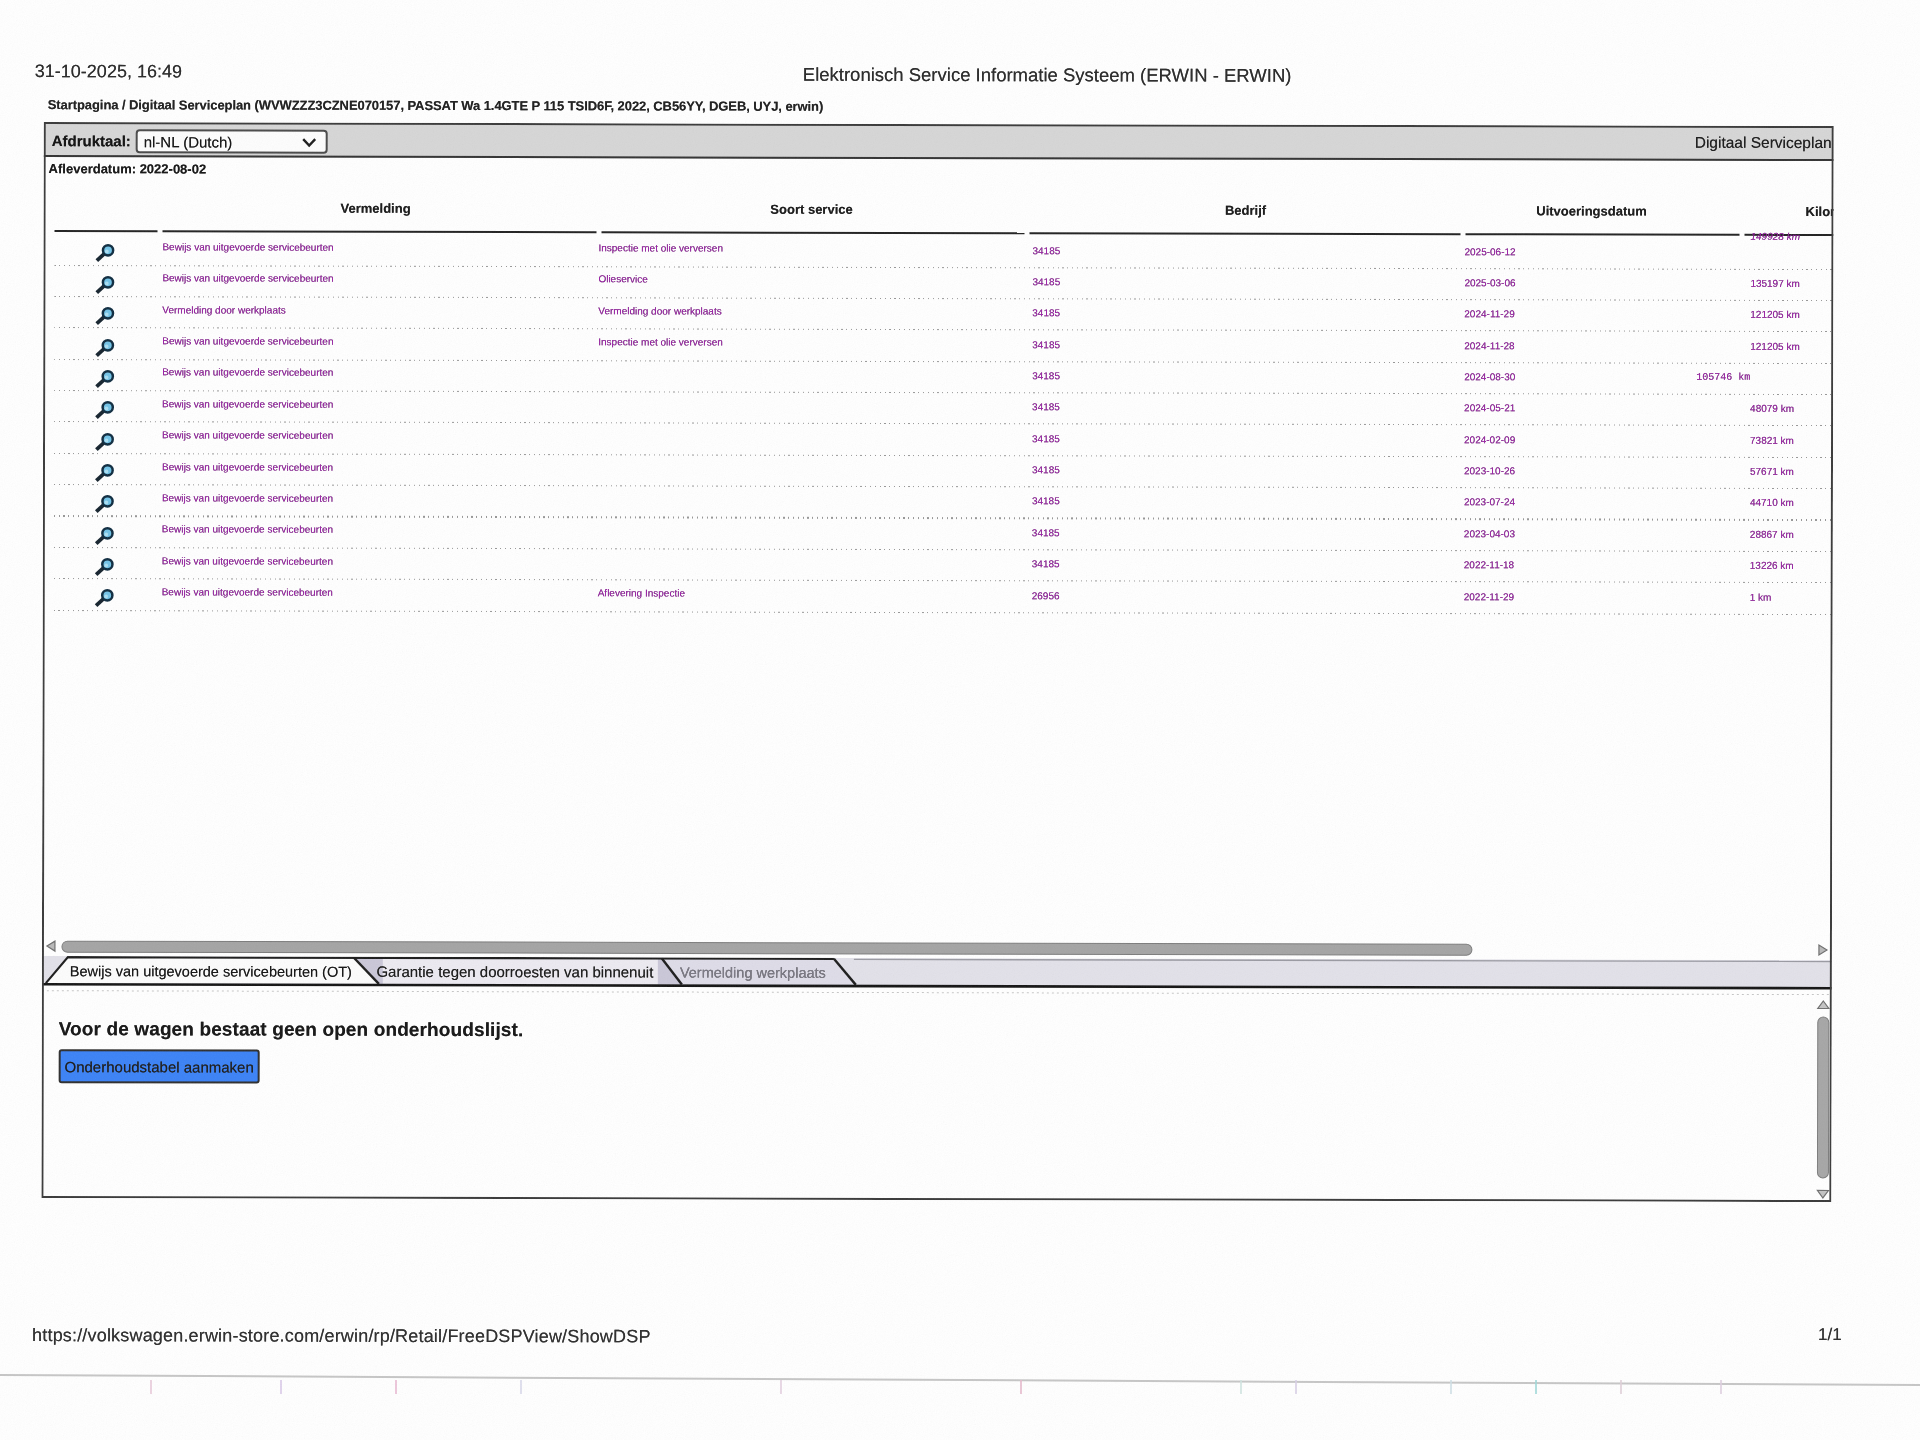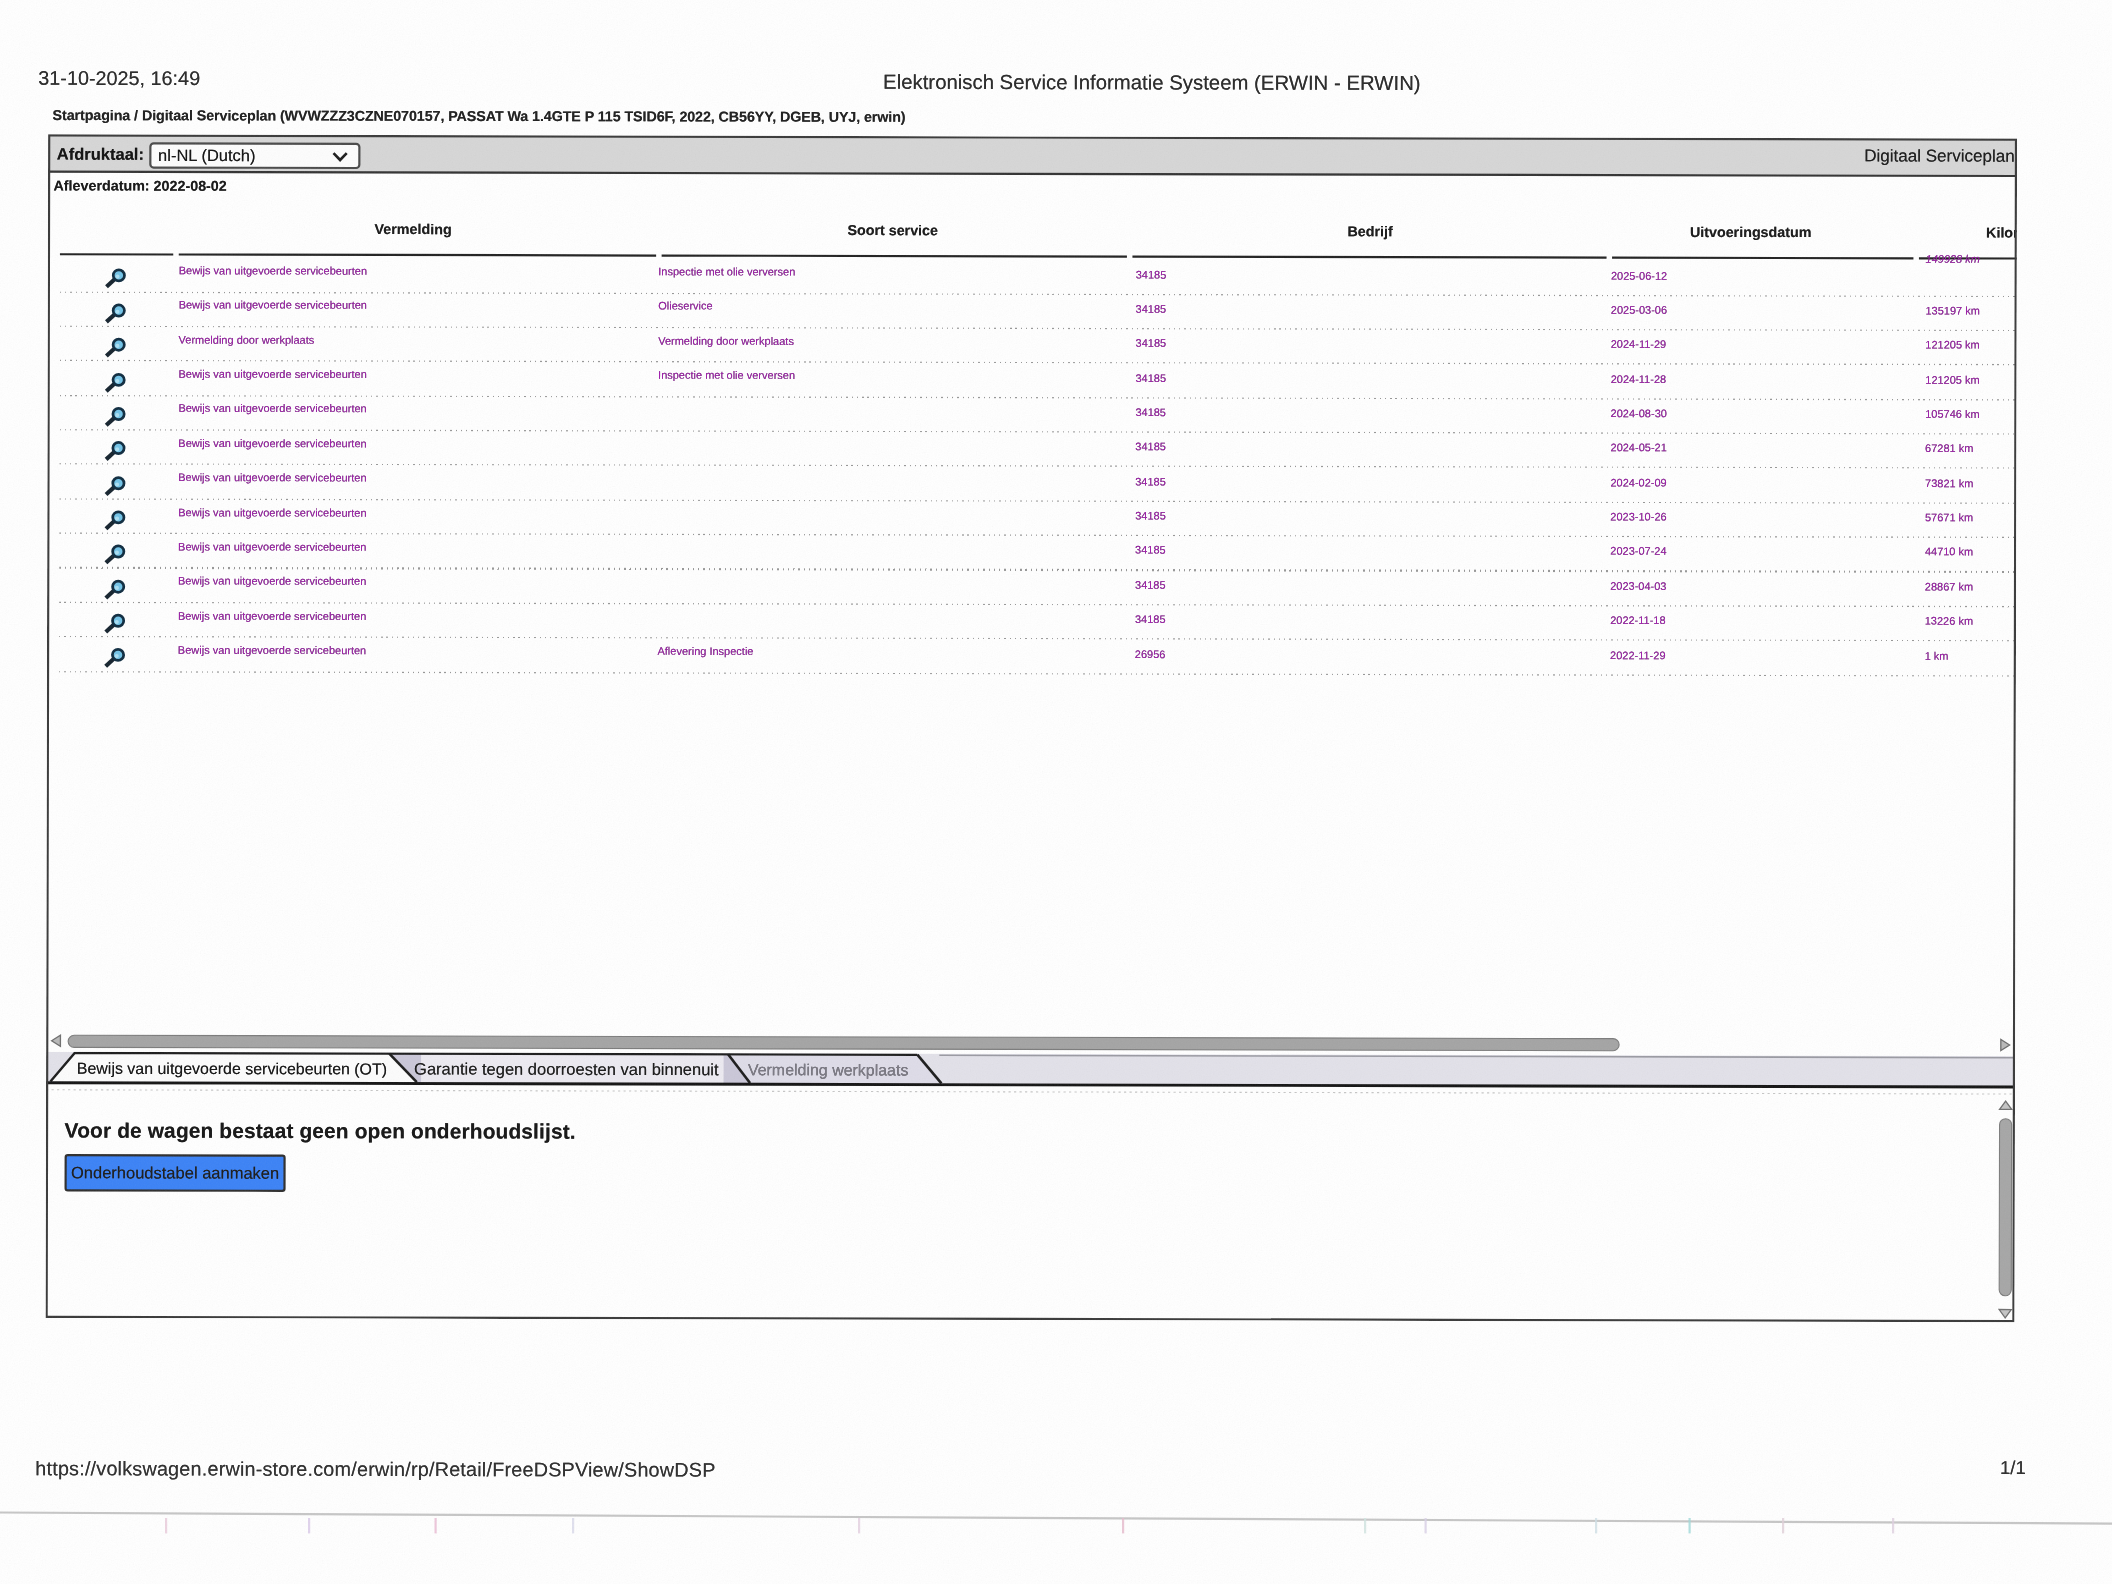--- a/index.html
+++ b/index.html
@@ -97,31 +97,31 @@
 <div class="cell" style="left:1707px;top:214.6px;">121205 km</div>
 <div class="dotline" style="top:267.9px;"></div>
 <svg class="mag" style="left:50px;top:242.8px" width="24" height="24" viewBox="0 0 24 24">
 <line x1="11" y1="14.4" x2="3.4" y2="21.4" stroke="#15232e" stroke-width="3.8"></line>
 <circle cx="14.6" cy="11.1" r="5.1" fill="#72c3e7" stroke="#0f2c40" stroke-width="2.5"></circle>
 <circle cx="13.4" cy="12.2" r="1.9" fill="#aadef2" stroke="none"></circle>
 </svg>
 <div class="cell" style="left:119px;top:244.4px;">Bewijs van uitgevoerde servicebeurten</div>
 <div class="cell" style="left:989px;top:245.9px;">34185</div>
 <div class="cell" style="left:1421px;top:245.9px;">2024-08-30</div>
-<div class="cell" style="left:1707px;top:245.9px;">105746 km</div>
+<div class="cell" style="left:1653px;top:245.9px;font-family:Liberation Mono, monospace;">105746 km</div>
 <div class="dotline" style="top:299.3px;"></div>
 <svg class="mag" style="left:50px;top:274.2px" width="24" height="24" viewBox="0 0 24 24">
 <line x1="11" y1="14.4" x2="3.4" y2="21.4" stroke="#15232e" stroke-width="3.8"></line>
 <circle cx="14.6" cy="11.1" r="5.1" fill="#72c3e7" stroke="#0f2c40" stroke-width="2.5"></circle>
 <circle cx="13.4" cy="12.2" r="1.9" fill="#aadef2" stroke="none"></circle>
 </svg>
 <div class="cell" style="left:119px;top:275.8px;">Bewijs van uitgevoerde servicebeurten</div>
 <div class="cell" style="left:989px;top:277.3px;">34185</div>
 <div class="cell" style="left:1421px;top:277.3px;">2024-05-21</div>
-<div class="cell" style="left:1707px;top:277.3px;">67281 km</div>
+<div class="cell" style="left:1707px;top:277.3px;">48079 km</div>
 <div class="dotline" style="top:330.7px;"></div>
 <svg class="mag" style="left:50px;top:305.6px" width="24" height="24" viewBox="0 0 24 24">
 <line x1="11" y1="14.4" x2="3.4" y2="21.4" stroke="#15232e" stroke-width="3.8"></line>
 <circle cx="14.6" cy="11.1" r="5.1" fill="#72c3e7" stroke="#0f2c40" stroke-width="2.5"></circle>
 <circle cx="13.4" cy="12.2" r="1.9" fill="#aadef2" stroke="none"></circle>
 </svg>
 <div class="cell" style="left:119px;top:307.2px;">Bewijs van uitgevoerde servicebeurten</div>
 <div class="cell" style="left:989px;top:308.7px;">34185</div>
 <div class="cell" style="left:1421px;top:308.7px;">2024-02-09</div>
 <div class="cell" style="left:1707px;top:308.7px;">73821 km</div>

